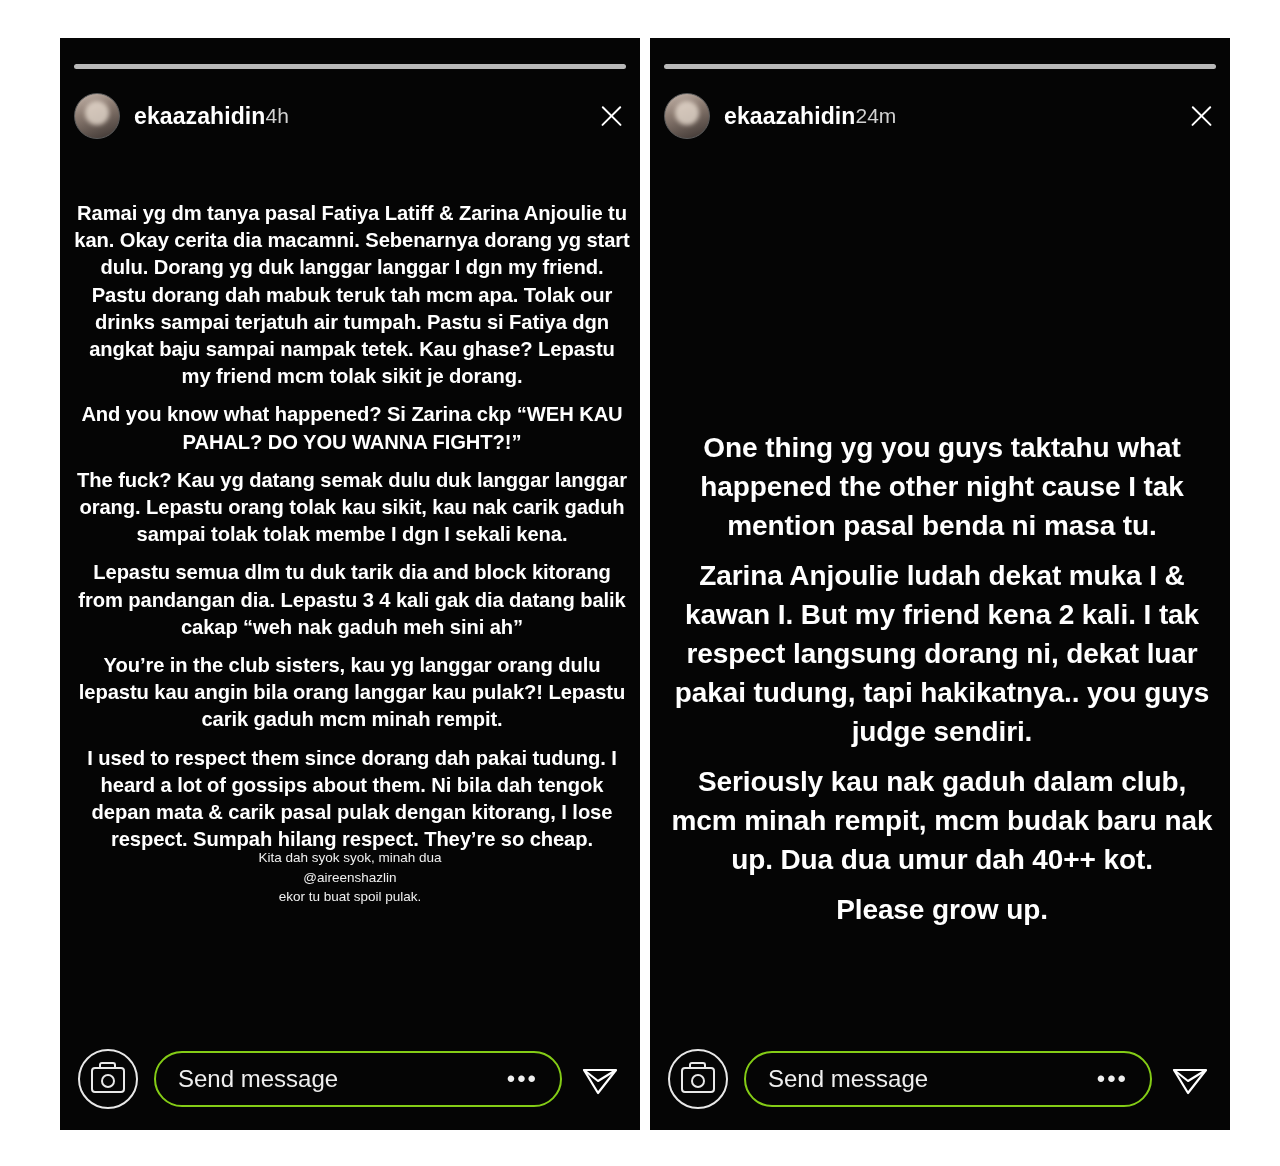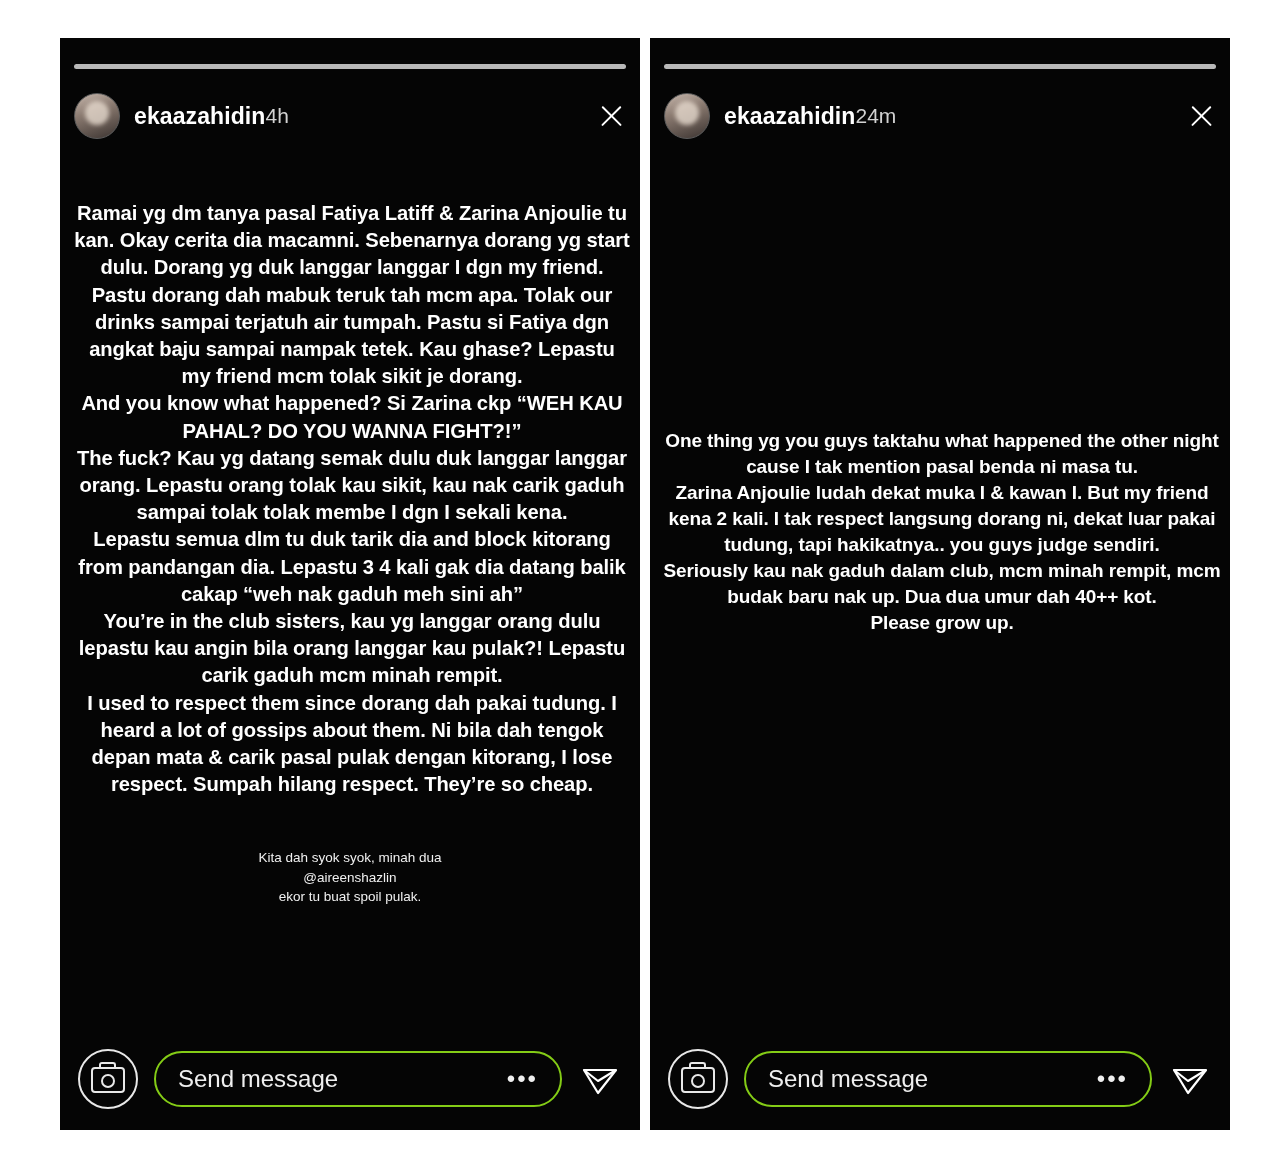--- a/index.html
+++ b/index.html
@@ -121,26 +121,26 @@
     font-weight: 700;
   }
   #body-left {
     top: 162px;
     font-size: 20.2px;
     line-height: 27.2px;
     letter-spacing: -0.1px;
   }
   #body-right {
     top: 390px;
-    font-size: 19px;
-    line-height: 26px;
+    font-size: 28px;
+    line-height: 39px;
     letter-spacing: -0.1px;
   }
   .para { margin: 0 0 0 0; }
-  .para + .para { margin-top: 0px; }
+  .para + .para { margin-top: 11px; }
 
   .caption-block {
     position: absolute;
     left: 0;
     right: 0;
     top: 810px;
     text-align: center;
     color: #f0f0f0;
     font-size: 13.5px;
     line-height: 19.5px;

